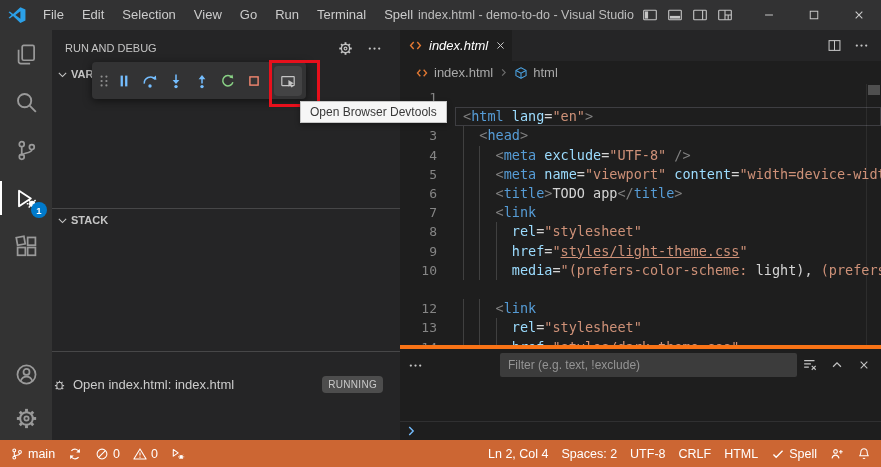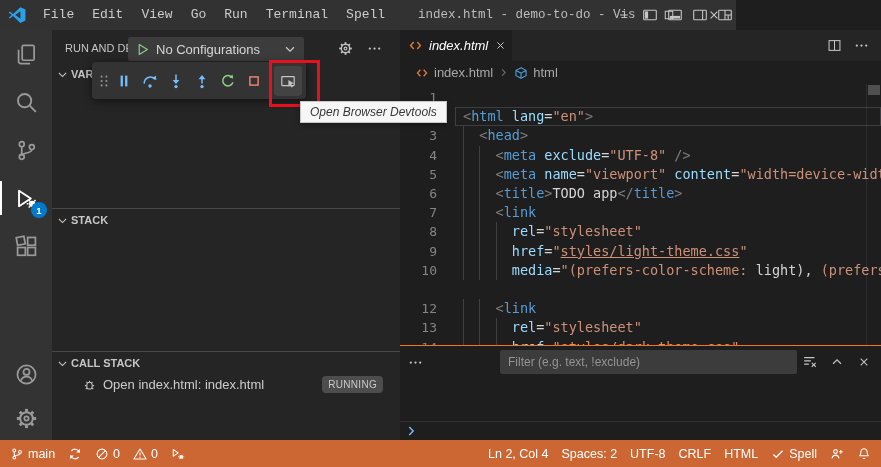--- a/index.html
+++ b/index.html
@@ -1,21 +1,21 @@
 <!DOCTYPE html>
 <html style="--titlebar-bg: #323233; --activitybar-bg: #333333; --sidebar-bg: #252526; --editor-bg: #1E1E1E; --status-bg: #CC6633; --badge-bg: #007ACC; --annotation: #E8101C; --tk-tag: #569CD6; --tk-attr: #9CDCFE; --tk-str: #CE9178; --tk-punct: #808080; --tk-text: #D4D4D4;"><head>
 <meta charset="utf-8">
 <style>
   html,body{margin:0;padding:0;background:#111;}
   #app{position:relative;width:881px;height:467px;overflow:hidden;background:var(--editor-bg,#1e1e1e);
        font-family:"Liberation Sans",sans-serif;font-size:13px;color:#ccc;}
   .icon{display:inline-flex;align-items:center;justify-content:center;flex:none;}
   svg{display:block;}
   
-  .titlebar{position:absolute;left:0;top:0;width:736px;height:30px;background:var(--titlebar-bg,#323233);display:flex;align-items:center;font-family:Liberation Mono, monospace;}
+  .titlebar{position:absolute;left:0;top:0;width:881px;height:30px;background:var(--titlebar-bg,#323233);display:flex;align-items:center;}
   .logo{width:34px;display:flex;justify-content:center;}
   .menus{display:flex;height:100%;align-items:center;}
   .menu-item{padding:0 9px;line-height:30px;color:#cccccc;font-size:13px;white-space:nowrap;}
   .win-title{position:absolute;left:418px;top:0;line-height:30px;color:#bdbdbd;font-size:12.5px;white-space:nowrap;max-width:218px;overflow:hidden;}
   .layout-icons{position:absolute;left:642px;top:0;height:30px;display:flex;align-items:center;gap:9px;}
   .layout-btn{display:flex;align-items:center;justify-content:center;}
   .win-controls{position:absolute;right:0;top:0;height:30px;display:flex;}
   .win-btn{width:45px;height:30px;display:flex;align-items:center;justify-content:center;}
   
   .activitybar{position:absolute;left:0;top:30px;width:52px;height:410px;background:var(--activitybar-bg,#333333);}
@@ -31,52 +31,52 @@
   .sidebar{position:absolute;left:52px;top:30px;width:348px;height:410px;background:var(--sidebar-bg,#252526);}
   .sb-title{position:absolute;left:13px;top:12px;font-size:11px;color:#c5c5c5;white-space:nowrap;}
   .config-dd{position:absolute;left:76px;top:7px;width:176px;height:24px;background:#3c3c3c;border-radius:2px;
              display:flex;align-items:center;padding:0 7px;gap:6px;color:#d6d6d6;font-size:13px;box-sizing:border-box;}
   .dd-chev{margin-left:auto;}
   .sb-gear{position:absolute;left:286px;top:11px;}
   .sb-more{position:absolute;left:315px;top:11px;}
   .sb-section-header{position:absolute;left:0;right:0;height:22px;display:flex;align-items:center;gap:2px;
                      padding-left:4px;font-size:11px;font-weight:700;color:#c5c5c5;}
   .sb-sep{position:absolute;left:0;right:0;height:1px;background:#474748;}
-  .cs-item{position:absolute;top:343px;left:0;right:0;height:22px;display:flex;align-items:center;padding-left:30px;gap:6px;color:#cccccc;font-size:13px;}
+  .cs-item{position:absolute;top:343px;left:0;right:0;height:22px;display:flex;align-items:center;gap:6px;color:#cccccc;font-size:13px;}
   .cs-badge{position:absolute;right:17px;background:#4d4d4d;color:#c8c8c8;font-size:10px;padding:3px 6px;border-radius:4px;letter-spacing:.3px;}
   
   .dbg-toolbar{position:absolute;left:92px;top:62px;height:37px;background:#333334;border-radius:4px;
                box-shadow:0 2px 8px rgba(0,0,0,.55);display:flex;align-items:center;padding:0 4px;z-index:40;}
   .dbg-btn{width:26px;height:30px;display:flex;align-items:center;justify-content:center;border-radius:4px;}
   .dbg-btn.grip{width:15px;}
   .dbg-sep{width:1px;height:18px;background:#585858;margin:0 3px;}
   .dbg-btn.devtools{background:#434344;width:28px;}
   .annot{position:absolute;left:269px;top:60px;width:45px;height:41px;border:3px solid var(--annotation,#e8101c);z-index:60;pointer-events:none;}
   .tooltip{position:absolute;left:300px;top:101px;z-index:70;background:#f6f6f6;color:#383838;border:1px solid #c6c6c6;
-           font-size:12px;padding:3px 9px;white-space:nowrap;box-shadow:0 2px 5px rgba(0,0,0,.35);font-style:italic;}
+           font-size:12px;padding:3px 9px;white-space:nowrap;box-shadow:0 2px 5px rgba(0,0,0,.35);}
   
   .editor{position:absolute;left:400px;top:30px;width:481px;height:315px;background:var(--editor-bg,#1e1e1e);}
   .tabbar{position:absolute;top:0;left:0;right:0;height:31px;background:#252526;display:flex;}
   .tab{width:112px;background:#1e1e1e;display:flex;align-items:center;padding:0 8px;gap:6px;box-sizing:border-box;}
   .tab-label{font-style:italic;font-size:13px;color:#ffffff;white-space:nowrap;}
   .tab-close{margin-left:auto;}
   .tab-actions{margin-left:auto;display:flex;align-items:center;gap:12px;padding-right:12px;}
   .breadcrumb{position:absolute;top:31px;height:23px;left:0;right:0;display:flex;align-items:center;padding-left:15px;gap:5px;color:#a9a9a9;font-size:13px;}
   .code-area{position:absolute;top:54px;left:0;right:0;bottom:0;overflow:hidden;}
   .line{position:absolute;left:0;right:0;height:19.2px;line-height:19.2px;font-family:"DejaVu Sans Mono",monospace;font-size:13.5px;white-space:pre;}
   .num{position:absolute;left:0;width:37px;text-align:right;color:#858585;font-size:13px;}
   .lcontent{position:absolute;left:63px;top:0;white-space:pre;}
   .guide{position:absolute;top:0;bottom:0;width:1px;background:#404040;}
   .cl-box{position:absolute;left:55px;right:0;top:0;bottom:0;border:1px solid #3e3e42;box-sizing:border-box;}
   .tk-p{color:var(--tk-punct,#808080);} .tk-t{color:var(--tk-tag,#569cd6);} .tk-a{color:var(--tk-attr,#9cdcfe);}
   .tk-s{color:var(--tk-str,#ce9178);} .tk-x{color:var(--tk-text,#d4d4d4);} .tk-u{color:var(--tk-str,#ce9178);text-decoration:underline;}
   .scrollbar{position:absolute;right:0;top:54px;width:14px;bottom:0;border-left:1px solid rgba(255,255,255,.07);}
   .scroll-slider{position:absolute;top:1px;left:1px;right:1px;height:10px;background:#4f4f4f;}
   
-  .panel{position:absolute;left:400px;top:345px;width:481px;height:95px;background:#1e1e1e;border-top:1px solid #f97316;box-sizing:border-box;}
+  .panel{position:absolute;left:400px;top:345px;width:481px;height:95px;background:#1e1e1e;border-top:4px solid #f97316;box-sizing:border-box;}
   .panel-more{position:absolute;left:8px;top:9px;}
   .filter{position:absolute;left:100px;top:4px;width:297px;height:24px;background:#3c3c3c;border:none;color:#cccccc;
           padding:0 8px;font-size:12px;border-radius:2px;font-family:"Liberation Sans",sans-serif;box-sizing:border-box;outline:none;}
   .filter::placeholder{color:#949494;}
   .panel-actions{position:absolute;right:10px;top:8px;display:flex;gap:13px;align-items:center;}
   .prompt-row{position:absolute;left:0;right:0;bottom:0;height:18px;border-top:1px solid #303031;}
   .prompt{position:absolute;left:4px;top:2px;}
   
   .statusbar{position:absolute;left:0;top:440px;width:881px;height:27px;background:var(--status-bg,#cc6633);
              display:flex;align-items:center;justify-content:space-between;color:#fff;padding:0 10px;box-sizing:border-box;font-size:12.5px;}
@@ -90,20 +90,21 @@
 
   <div class="titlebar">
     <span class="logo icon" id="logo">
         <svg width="18" height="18" viewBox="0 0 16 16" fill="none" xmlns="http://www.w3.org/2000/svg">
           <path fill="#2BA0E8" fill-rule="evenodd" d="M11 1 4.5 7.1 1.6 4.9l-1.1.6L3.3 8 .5 10.5l1.1.6 2.9-2.2L11 15l4.5-2.1V3.1L11 1Zm0 3.6v6.8L6.5 8 11 4.6Z"></path>
         </svg>
       </span>
     <div class="menus" id="menus">
         <div class="menu-item">File</div>
         <div class="menu-item">Edit</div>
+        <div class="menu-item">Selection</div>
         <div class="menu-item">View</div>
         <div class="menu-item">Go</div>
         <div class="menu-item">Run</div>
         <div class="menu-item">Terminal</div>
         <div class="menu-item">Spell</div>
       </div>
     <div class="win-title">index.html - demo-to-do - Visual Studio C...</div>
     <div class="layout-icons" id="layout-icons">
         <span class="icon layout-btn">
           <svg width="16" height="16" viewBox="0 0 16 16" fill="none" xmlns="http://www.w3.org/2000/svg">
@@ -222,33 +223,20 @@
               <line x1="8.0" y1="3.4" x2="8.0" y2="1.3" stroke="#9a9a9a" stroke-width="2"></line>
               <line x1="11.3" y1="4.7" x2="12.7" y2="3.3" stroke="#9a9a9a" stroke-width="2"></line>
             </svg>
           </span>
         </div>
       </div>
   </div>
 
   <div class="sidebar">
     <div class="sb-title">RUN AND DEBUG</div>
-    <div class="config-dd">
-      <span class="icon" id="dd-play">
-          <svg width="15" height="15" viewBox="0 0 16 16" fill="none" xmlns="http://www.w3.org/2000/svg">
-            <path d="M4.5 2.7v10.6L13.2 8z" stroke="#89D185" stroke-width="1.2" stroke-linejoin="round"></path>
-          </svg>
-        </span>
-      <span>No Configurations</span>
-      <span class="icon dd-chev" id="dd-chev">
-          <svg width="14" height="14" viewBox="0 0 16 16" fill="none" xmlns="http://www.w3.org/2000/svg">
-            <path d="M3.5 6 8 10.5 12.5 6" stroke="#cccccc" stroke-width="1.4"></path>
-          </svg>
-        </span>
-    </div>
     <span class="icon sb-gear" id="sb-gear">
         <svg width="15" height="15" viewBox="0 0 16 16" fill="none" xmlns="http://www.w3.org/2000/svg">
           <circle cx="8" cy="8" r="4.4" stroke="#c5c5c5" stroke-width="1.4"></circle>
           <circle cx="8" cy="8" r="1.5" stroke="#c5c5c5" stroke-width="1.2"></circle>
           <line x1="12.6" y1="8.0" x2="14.7" y2="8.0" stroke="#c5c5c5" stroke-width="2"></line>
           <line x1="11.3" y1="11.3" x2="12.7" y2="12.7" stroke="#c5c5c5" stroke-width="2"></line>
           <line x1="8.0" y1="12.6" x2="8.0" y2="14.7" stroke="#c5c5c5" stroke-width="2"></line>
           <line x1="4.7" y1="11.3" x2="3.3" y2="12.7" stroke="#c5c5c5" stroke-width="2"></line>
           <line x1="3.4" y1="8.0" x2="1.3" y2="8.0" stroke="#c5c5c5" stroke-width="2"></line>
           <line x1="4.7" y1="4.7" x2="3.3" y2="3.3" stroke="#c5c5c5" stroke-width="2"></line>
@@ -275,28 +263,20 @@
     <div class="sb-sep" style="top:178px"></div>
     <div class="sb-section-header" style="top:179px">
       <span class="icon" id="chev-watch">
           <svg width="13" height="13" viewBox="0 0 16 16" fill="none" xmlns="http://www.w3.org/2000/svg">
             <path d="M3.5 6 8 10.5 12.5 6" stroke="#c5c5c5" stroke-width="1.4"></path>
           </svg>
         </span>
       <span>STACK</span>
     </div>
     <div class="sb-sep" style="top:321px"></div>
-    <div class="sb-section-header" style="top:322px">
-      <span class="icon" id="chev-cs">
-          <svg width="13" height="13" viewBox="0 0 16 16" fill="none" xmlns="http://www.w3.org/2000/svg">
-            <path d="M3.5 6 8 10.5 12.5 6" stroke="#c5c5c5" stroke-width="1.4"></path>
-          </svg>
-        </span>
-      <span>CALL STACK</span>
-    </div>
     <div class="cs-item">
       <span class="icon" id="cs-bug">
           <svg width="15" height="15" viewBox="0 0 16 16" fill="none" xmlns="http://www.w3.org/2000/svg">
             <ellipse cx="8" cy="9.2" rx="2.9" ry="3.7" stroke="#c5c5c5" stroke-width="1.1"></ellipse>
             <path d="M8 5.5V3.9M5.9 6.4 4.7 5.2M10.1 6.4l1.2-1.2M4.9 9.2H3.1M12.9 9.2h-1.8M5.5 11.6l-1.5 1.2M10.5 11.6l1.5 1.2" stroke="#c5c5c5" stroke-width="1.1"></path>
           </svg>
         </span>
       <span>Open index.html: index.html</span>
       <span class="cs-badge">RUNNING</span>
     </div>

